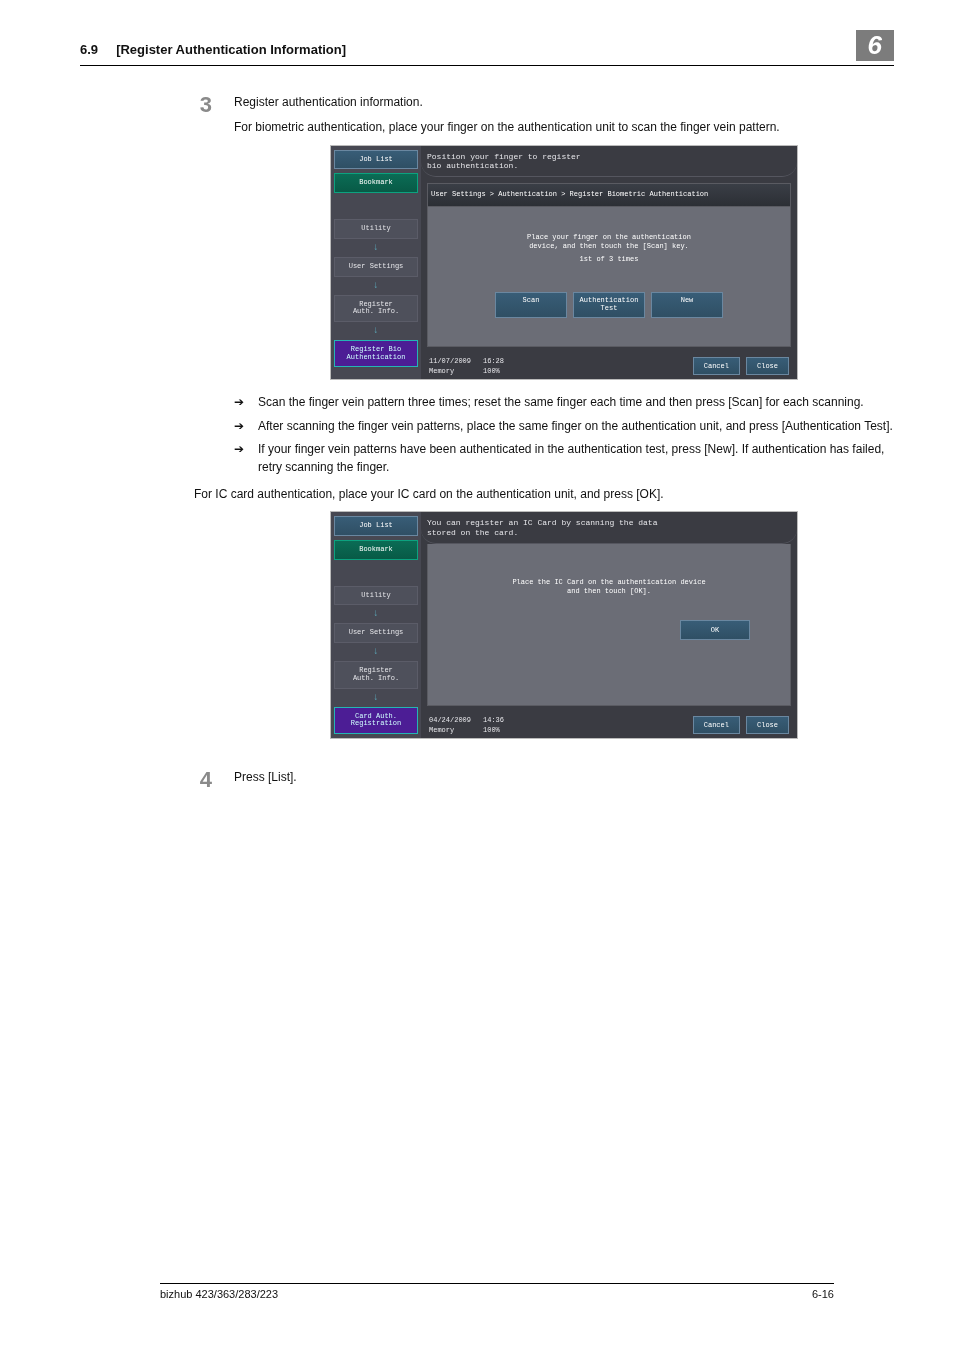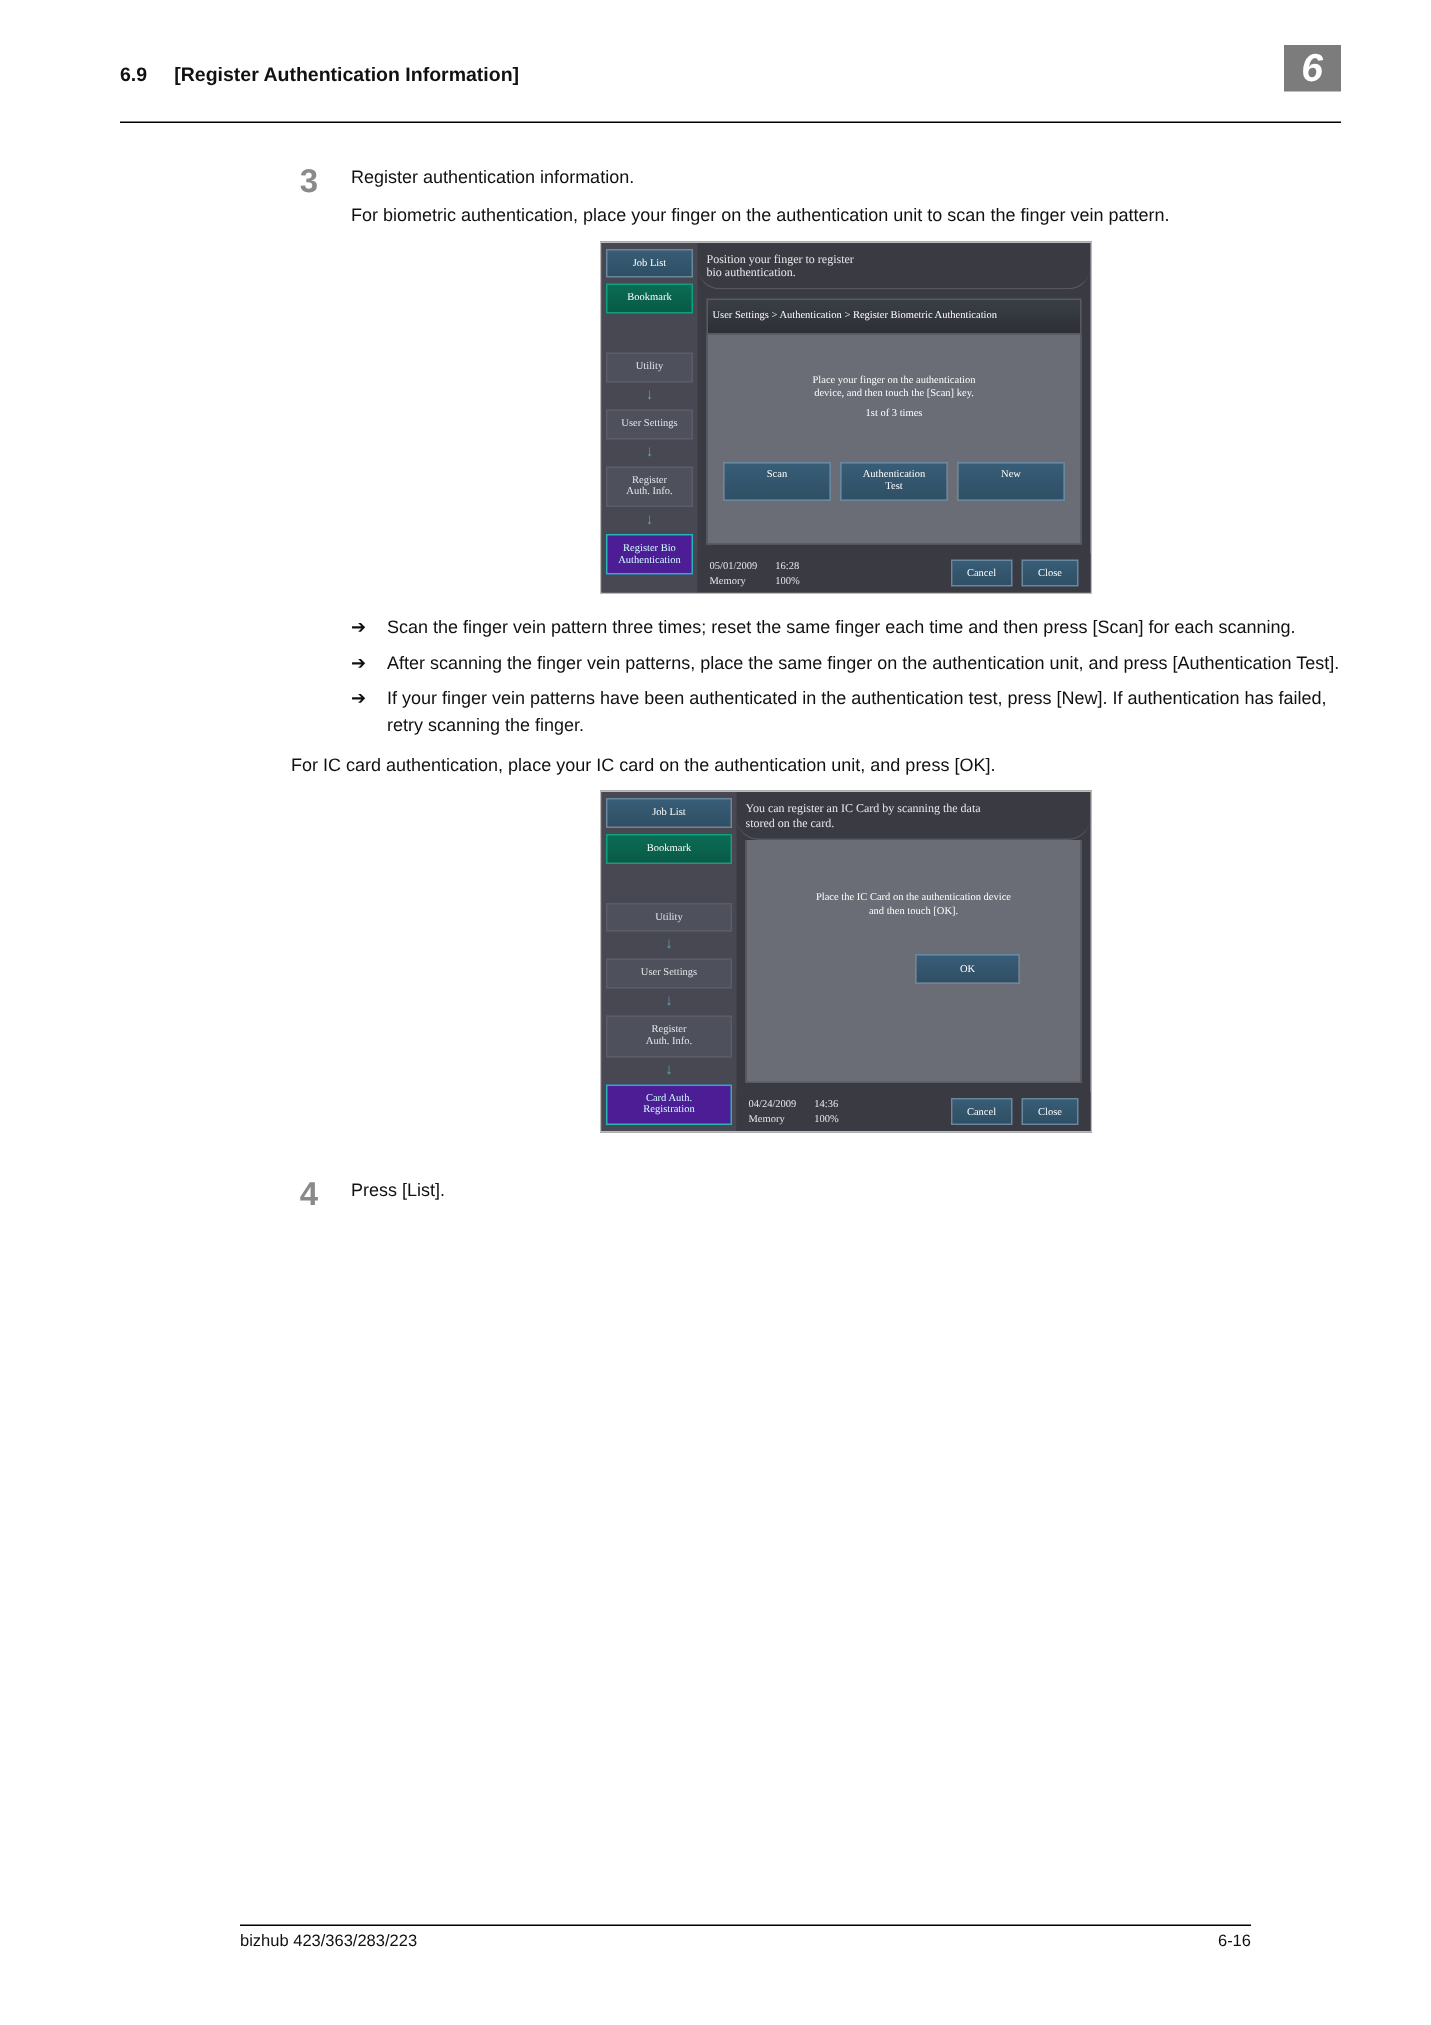--- a/index.html
+++ b/index.html
@@ -10,21 +10,21 @@
     color: #111;
     background: #fff;
     width: 954px;
     padding: 30px 60px 30px 80px;
   }
   .header-row {
     display: flex;
     align-items: baseline;
     justify-content: space-between;
     border-bottom: 1px solid #000;
-    padding-bottom: 20px;
+    padding-bottom: 4px;
     margin-bottom: 28px;
   }
   .header-left { font-weight: bold; font-size: 13px; }
   .chapter-badge {
     background: #7c7c7c;
     color: #fff;
     font-weight: bold;
     font-size: 26px;
     padding: 0 12px;
     font-style: italic;
@@ -40,25 +40,25 @@
     line-height: 1;
   }
   .step-body { flex: 1; line-height: 1.45; }
   .step-body p { margin: 0 0 8px 0; }
   .sub-list { margin: 4px 0 10px 0; padding: 0; list-style: none; }
   .sub-list li { display: flex; gap: 10px; margin-bottom: 6px; }
   .sub-list .arrow { min-width: 14px; }
 
   
   .ui-shot {
-    width: 328px;
+    width: 468px;
     margin: 6px auto 14px auto;
     background: #3a3b42;
     border: 1px solid #bbb;
-    font-family: Liberation Serif, serif;
+    font-family: Liberation Mono, monospace;
     font-size: 8px;
     color: #e6e6ea;
     display: flex;
   }
   .ui-sidebar {
     width: 90px;
     background: #474852;
     display: flex;
     flex-direction: column;
     padding: 4px 3px;
@@ -181,21 +181,21 @@
             <div class="ui-actions">
               <div class="ui-btn action">Scan</div>
               <div class="ui-btn action" style="white-space:pre-line">Authentication
 Test</div>
               <div class="ui-btn action">New</div>
             </div>
           </div>
           <div class="ui-footer">
             <div class="fleft">
               <div>
-                <div>05/01/2009</div>
+                <div>11/07/2009</div>
                 <div>Memory</div>
               </div>
               <div>
                 <div>16:28</div>
                 <div>100%</div>
               </div>
             </div>
             <div class="fright">
               <div class="ui-fbtn">Cancel</div>
               <div class="ui-fbtn">Close</div>

